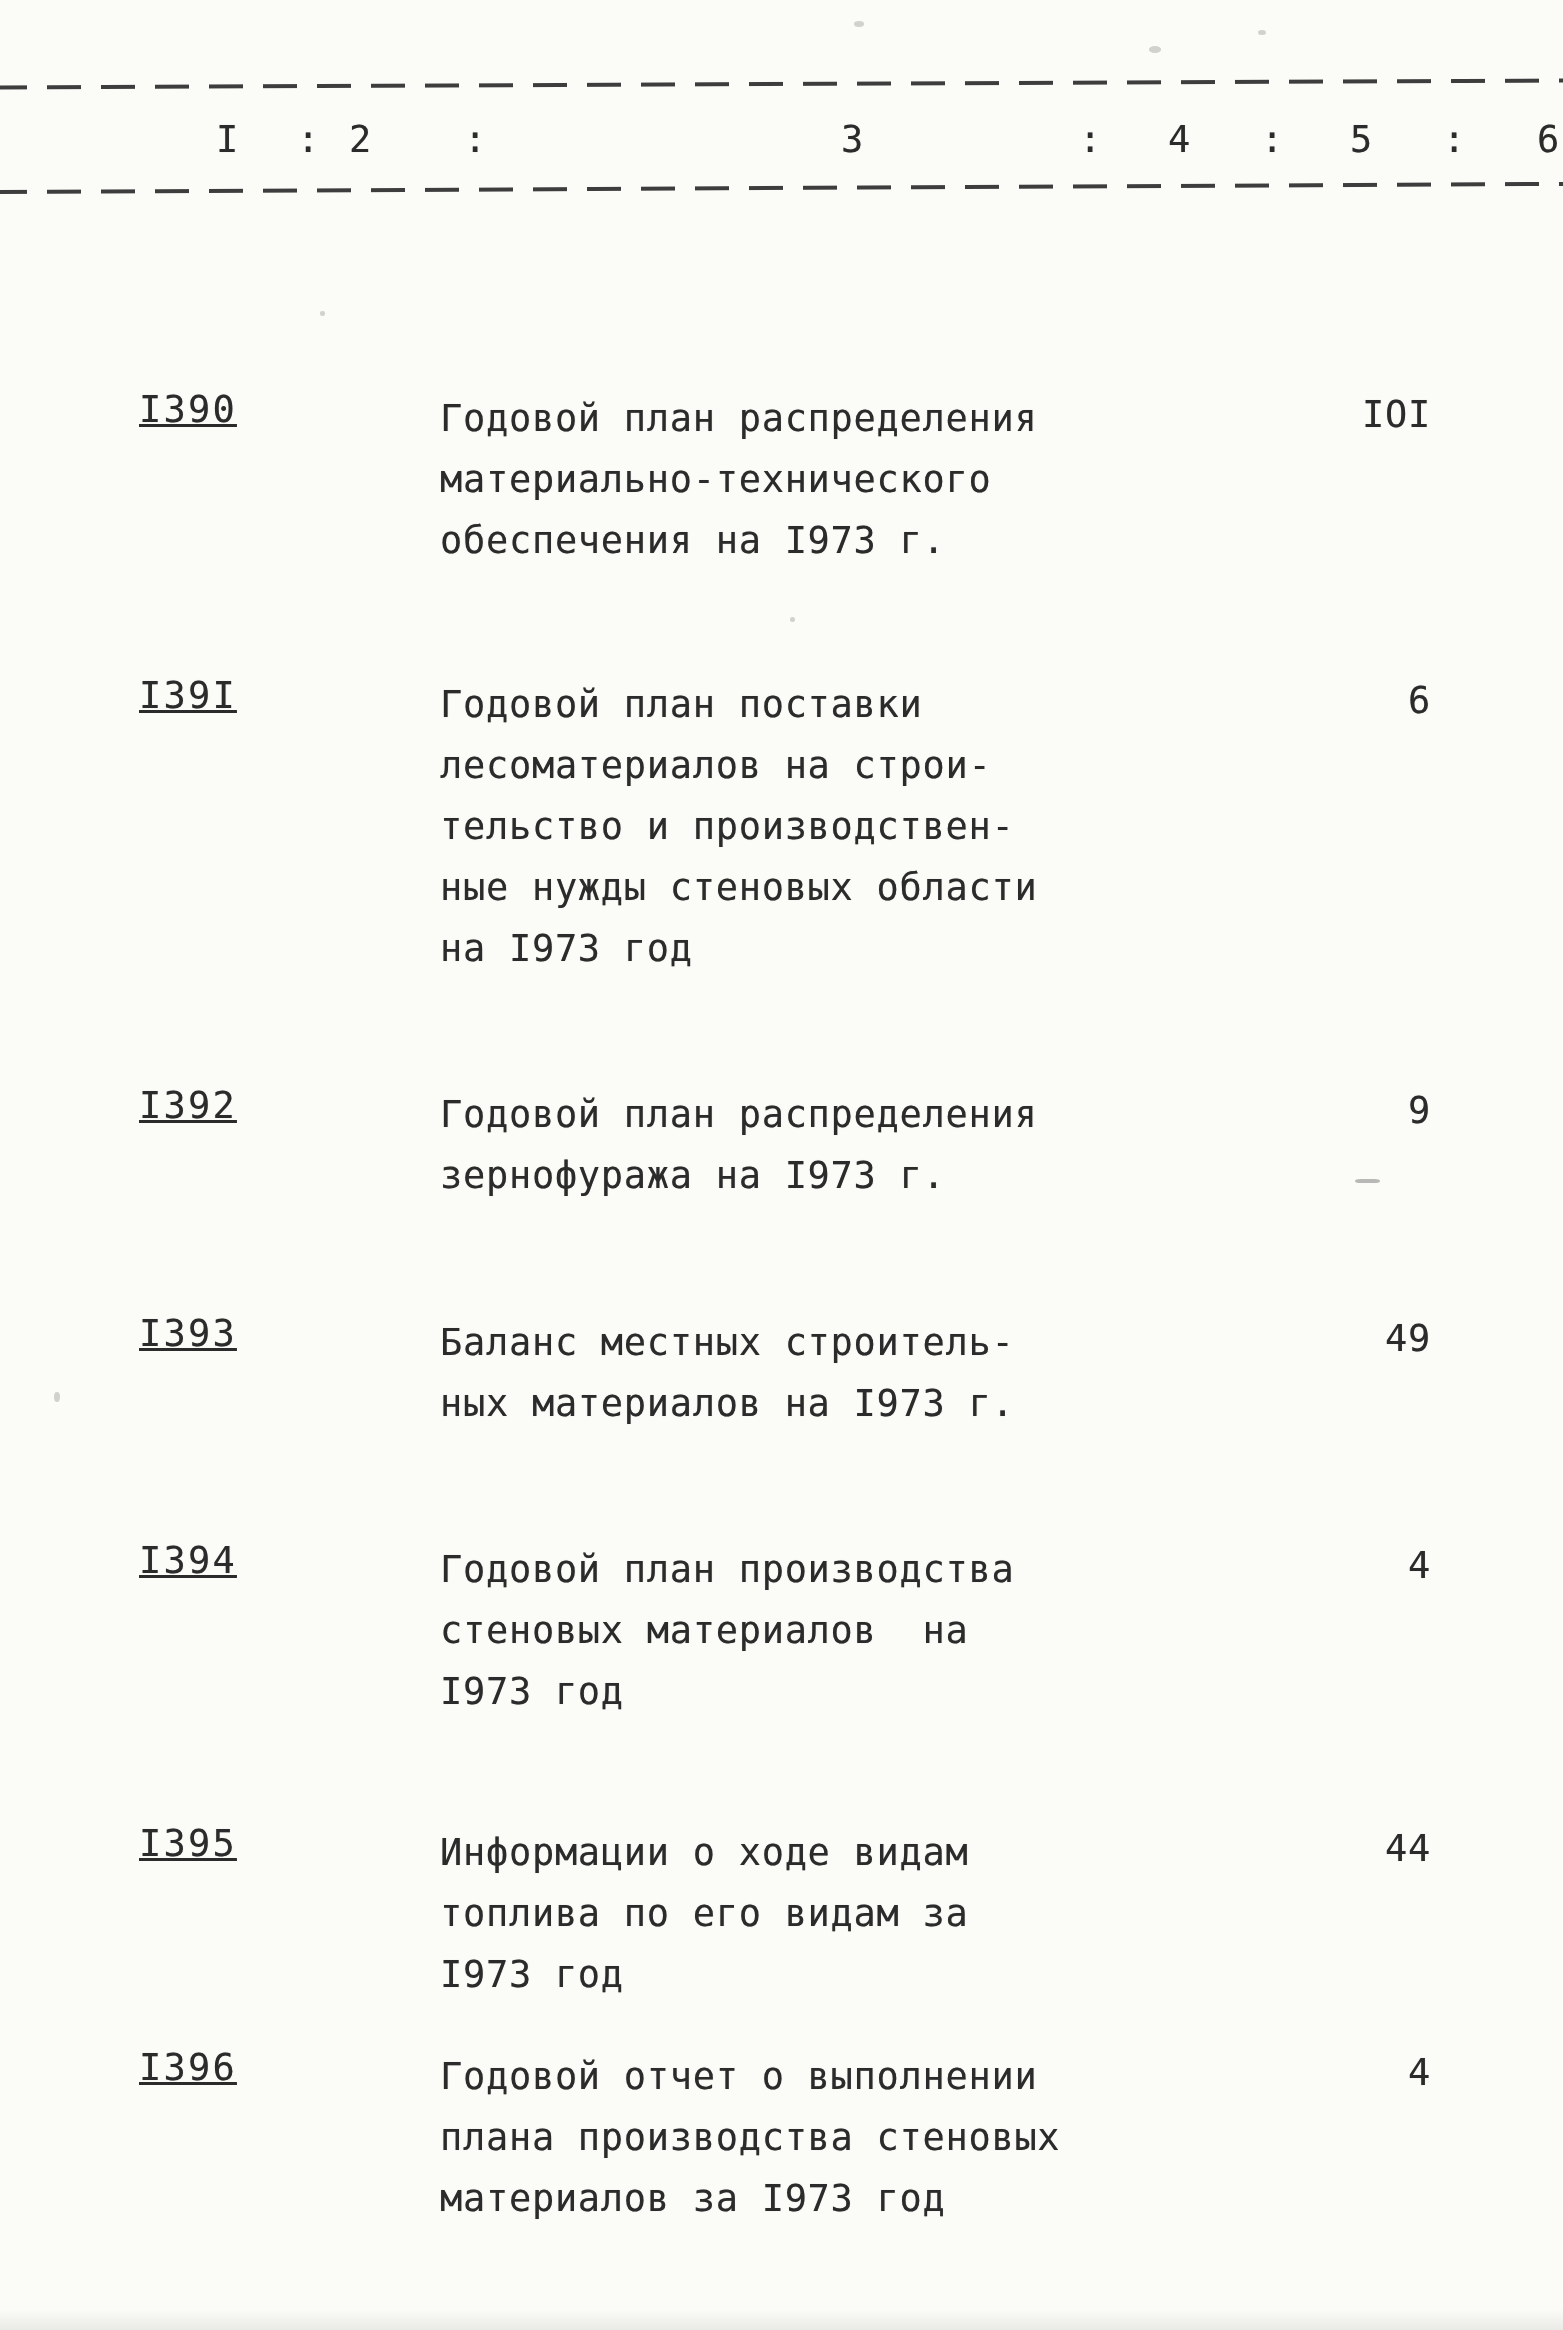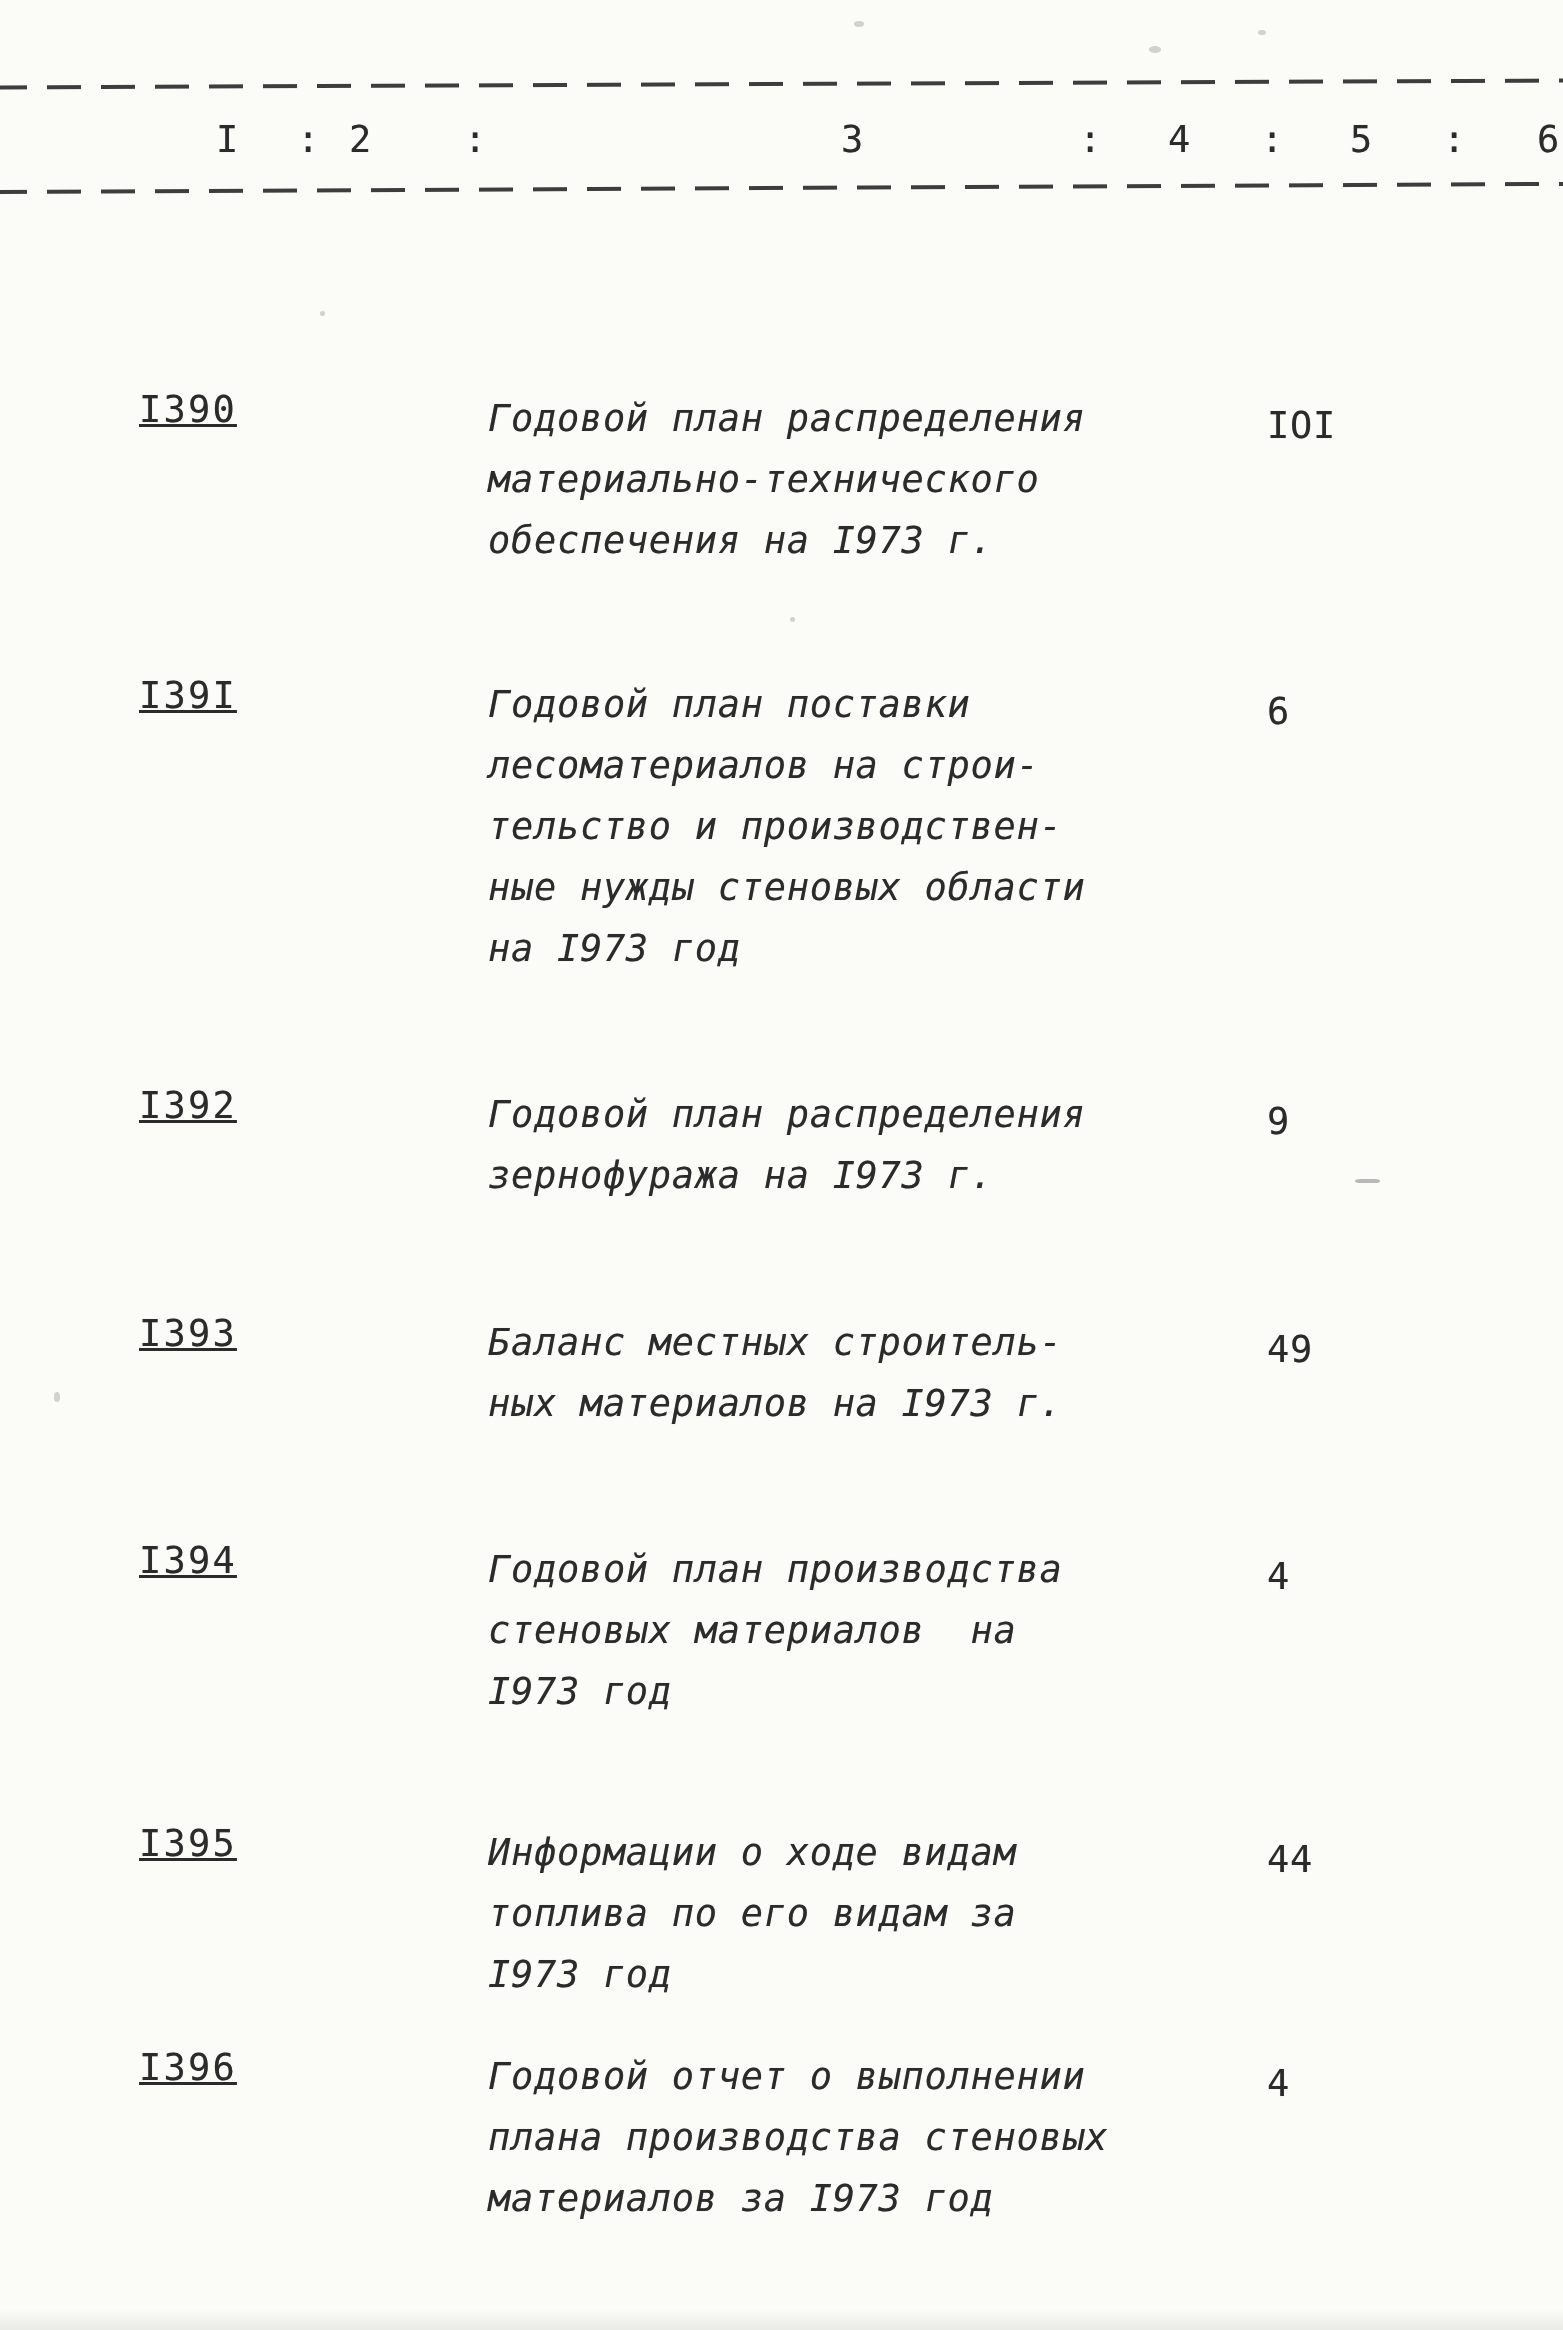--- a/index.html
+++ b/index.html
@@ -49,33 +49,32 @@
   }
   .col-id {
     position: absolute;
     left: 139px;
     top: 0;
     letter-spacing: 2.2px;
     text-decoration: underline;
   }
   .col-desc {
     position: absolute;
-    left: 488px;
+    left: 440px;
     top: 0;
     width: 715px;
     line-height: 61px;
     white-space: pre-wrap;
-    font-style: italic;
   }
   .col-pages {
     position: absolute;
     left: 1267px;
-    top: 16px;
+    top: 5px;
     width: 164px;
-    text-align: left;
+    text-align: right;
   }
   .speck {
     position: absolute;
     background: rgba(60,60,60,0.22);
     border-radius: 50%;
   }
 </style>
 </head>
 <body>
 

